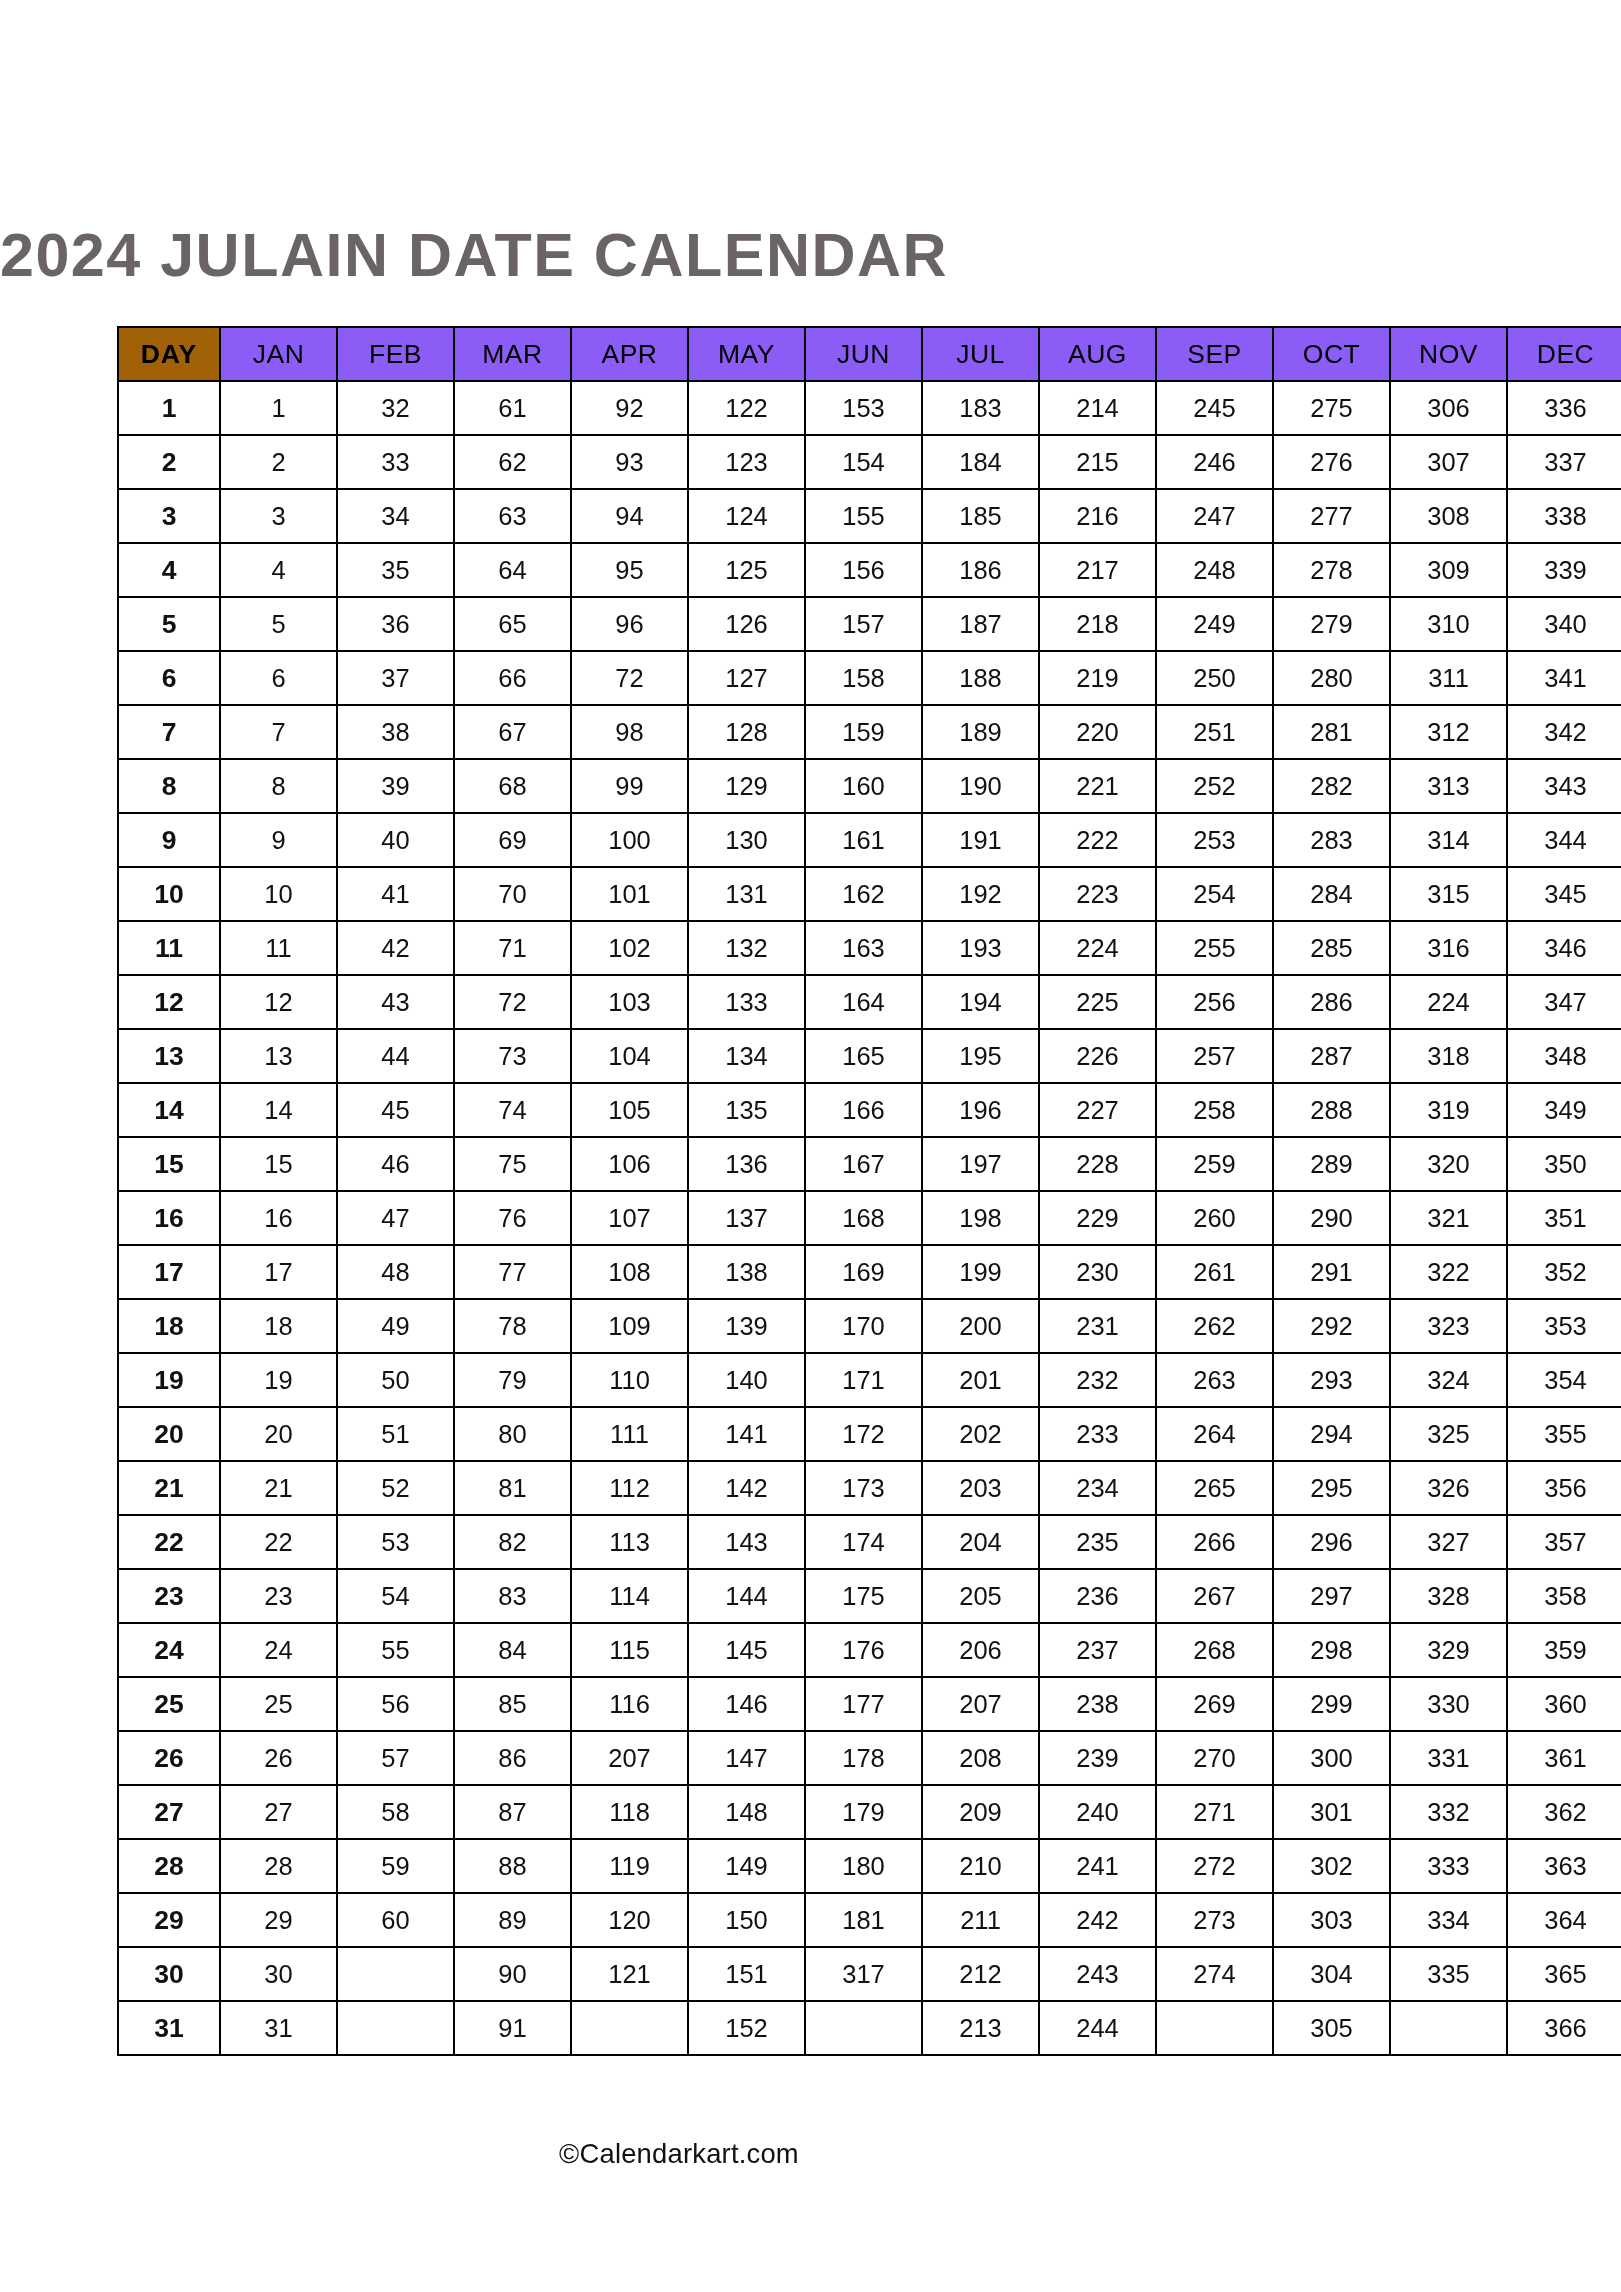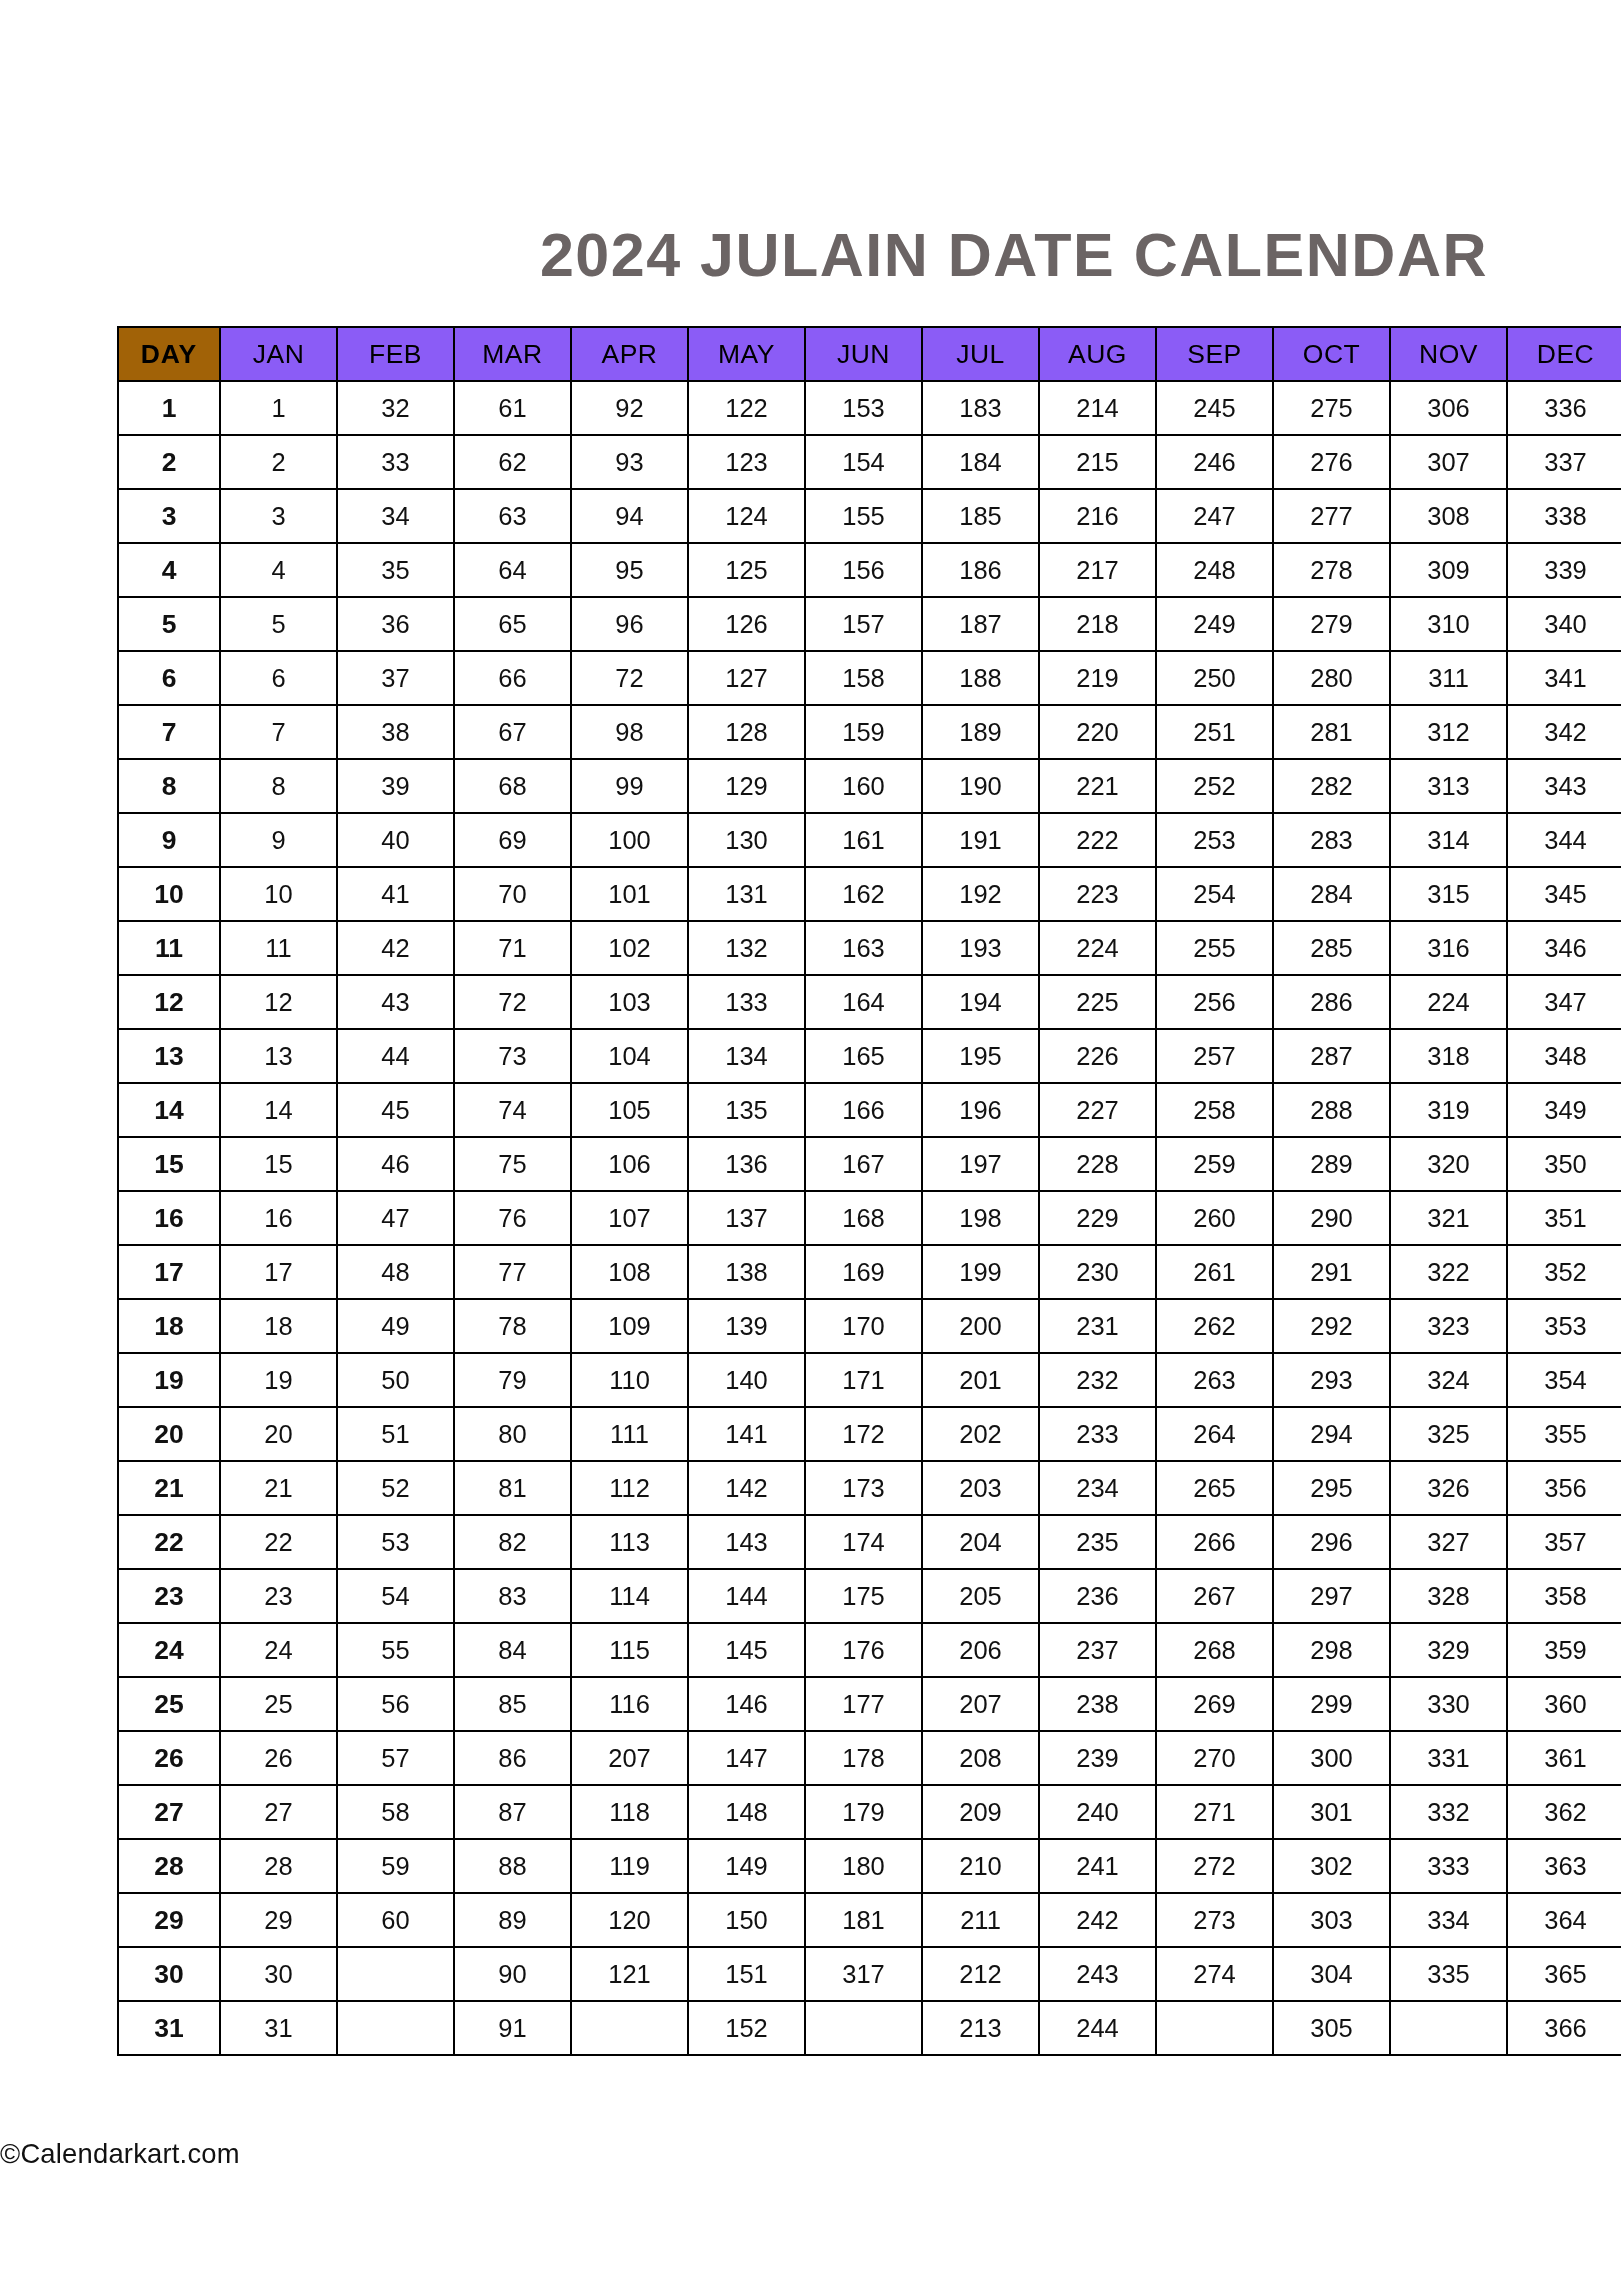--- a/index.html
+++ b/index.html
@@ -21,21 +21,21 @@
     background: #ffffff;
     overflow: hidden;
   }
 
   
   .title-wrap {
     position: absolute;
     left: 0;
     top: 182px;
     width: 1488px;
-    text-align: right;
+    text-align: left;
   }
   .title {
     display: inline-block;
     font-family: "Liberation Sans", sans-serif;
     font-size: 61px;
     font-weight: bold;
     letter-spacing: 1.5px;
     color: #6b6464;
     line-height: 1.05;
     white-space: nowrap;
@@ -92,21 +92,21 @@
     border-right: 2.9px solid #000000;
   }
   tbody td.empty { }
 
   
   .footer {
     position: absolute;
     left: 0;
     top: 2138px;
     width: 1358px;
-    text-align: left;
+    text-align: center;
     box-sizing: border-box;
   }
   .footer-text {
     display: inline-block;
     font-family: "Liberation Sans", sans-serif;
     font-size: 27.4px;
     color: #111111;
     letter-spacing: 0.2px;
     white-space: nowrap;
   }

